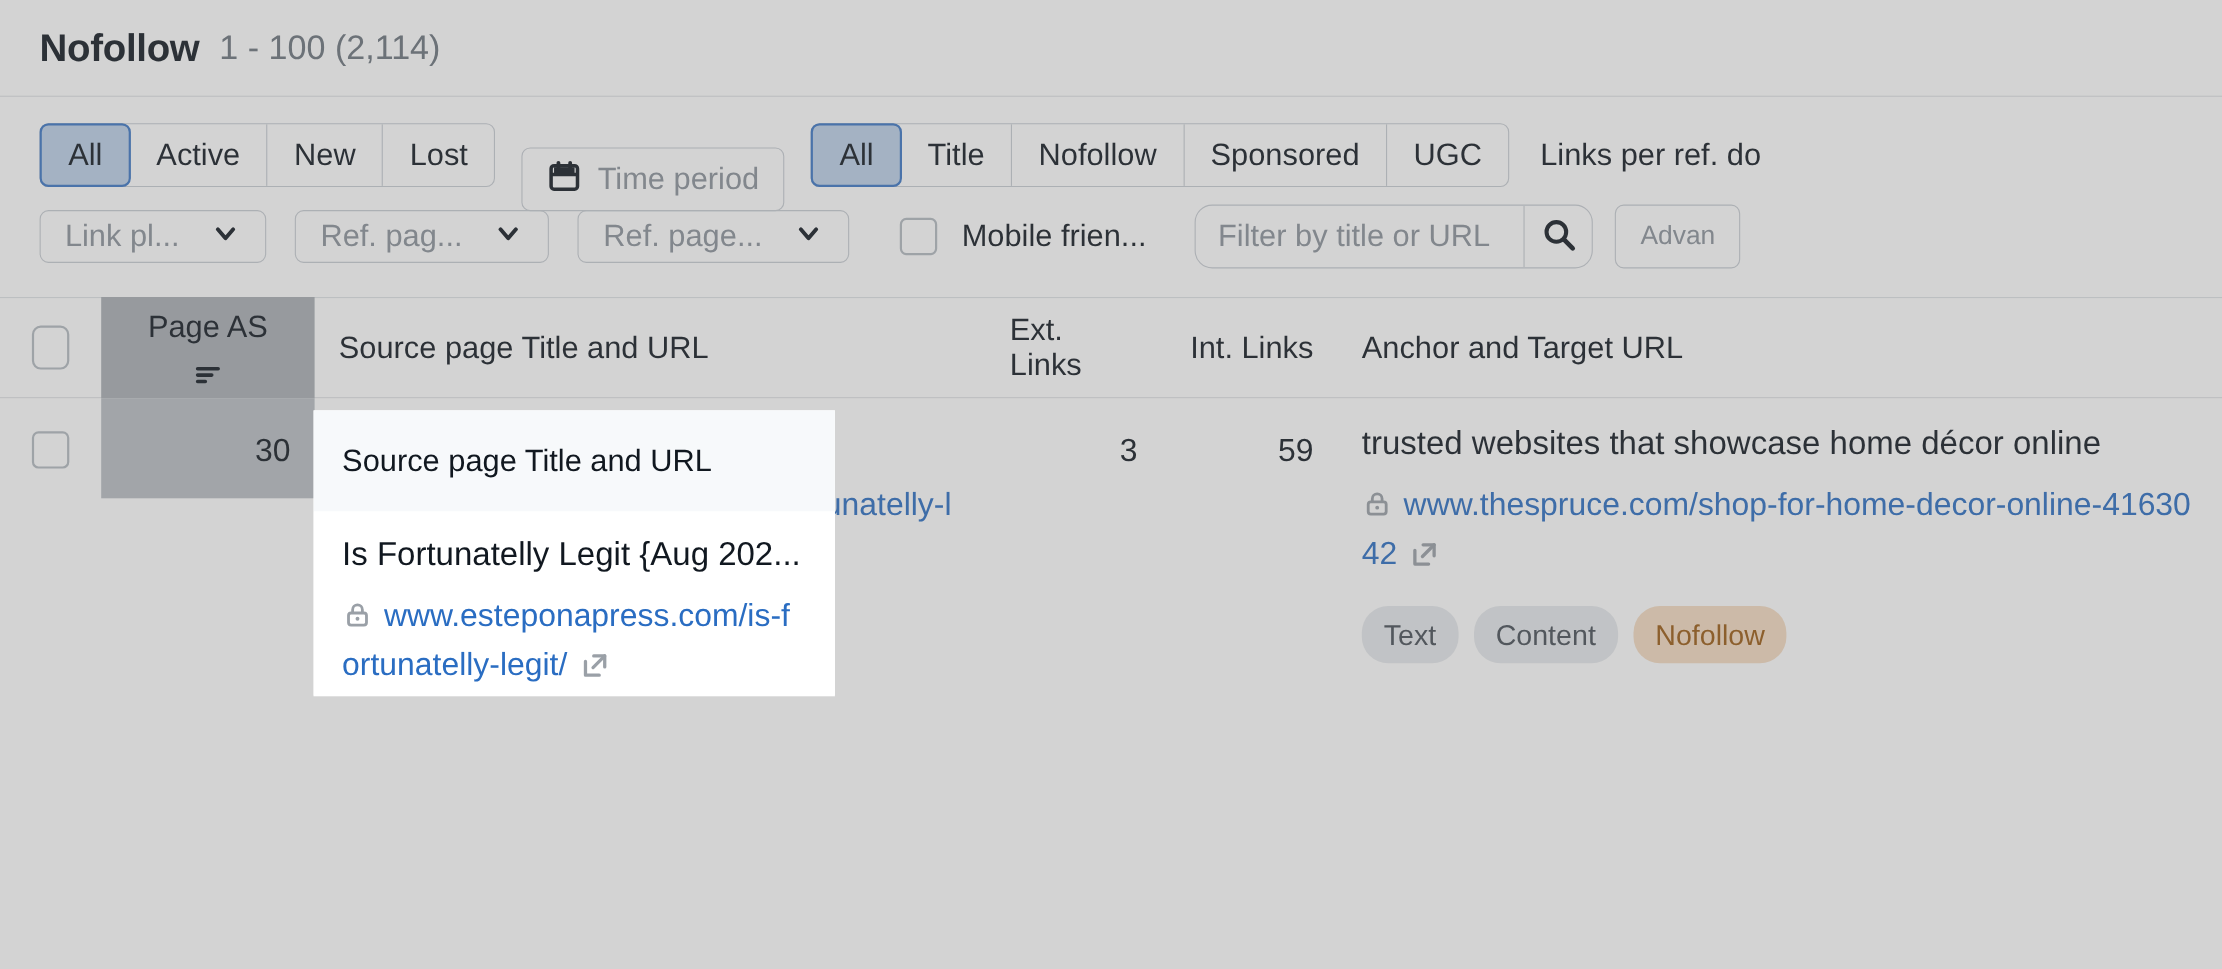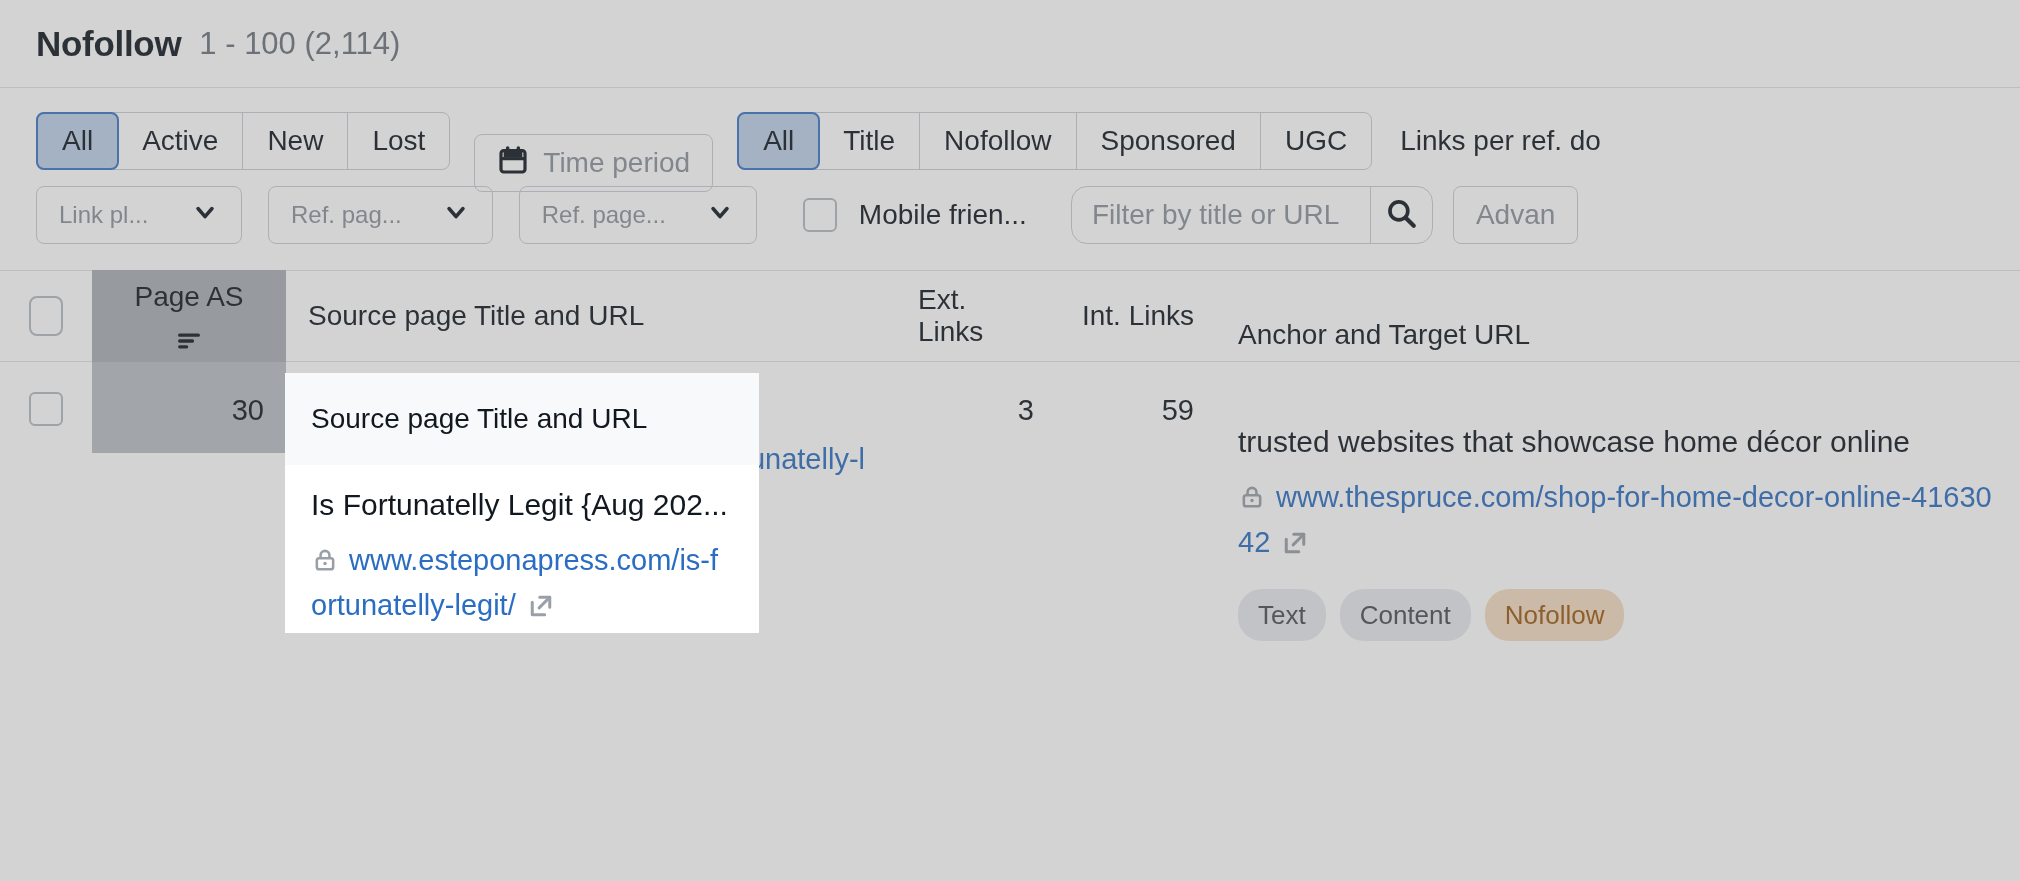--- a/index.html
+++ b/index.html
@@ -72,24 +72,24 @@
     background: transparent; cursor: pointer; margin-top: 44px;
   }
   .pill.spaced { margin-left: 24px; }
 
   .label-plain {
     font-size: 28px; color: #111820; margin-left: 28px; white-space: nowrap;
   }
 
   .dropdown {
     display: flex; align-items: center; justify-content: space-between;
-    gap: 40px;
-    height: 58px; padding: 0 22px; min-width: 206px;
+    gap: 28px;
+    height: 48px; padding: 0 22px; min-width: 206px;
     border: 1px solid #c8cdd3; border-radius: 8px;
-    font-size: 24px; color: #8c939b; background: transparent; cursor: pointer;
+    font-size: 28px; color: #8c939b; background: transparent; cursor: pointer;
   }
   .dropdown + .dropdown { margin-left: 26px; }
 
   .checkbox-wrap { display: flex; align-items: center; gap: 22px; margin-left: 46px; cursor: pointer; }
   .cbox {
     width: 34px; height: 34px; border: 2px solid #b4bac1;
     border-radius: 6px; background: transparent;
   }
   .cbox-label { font-size: 28px; color: #111820; white-space: nowrap; }
 
@@ -103,41 +103,41 @@
     font-family: "Liberation Sans", sans-serif;
   }
   .search-input::placeholder { color: #8c939b; }
   .search-btn {
     width: 62px; display: flex; align-items: center; justify-content: center;
     border-left: 1px solid #c8cdd3; background: transparent; cursor: pointer;
   }
   .adv-btn {
     display: flex; align-items: center; height: 58px; padding: 0 22px;
     margin-left: 20px; border: 1px solid #c8cdd3; border-radius: 8px;
-    font-size: 28px; color: #8c939b; background: transparent;
+    font-size: 24px; color: #8c939b; background: transparent;
     white-space: nowrap; overflow: hidden; cursor: pointer;
   }
 
   
   .table { margin-top: 24px; width: 100%; }
   .thead {
     display: flex; height: 92px; align-items: center;
     border-top: 1px solid #dfe2e5; border-bottom: 1px solid #dfe2e5;
   }
   .th {
     font-size: 28px; color: #111820;
     display: flex; align-items: center; height: 92px;
     padding: 0 22px;
   }
   .col-check   { width: 92px; justify-content: center; padding: 0; }
   .col-pageas  { width: 194px; justify-content: flex-end; gap: 14px; background: #a9aeb4; flex-direction: column; }
   .col-source  { width: 610px; }
   .col-ext     { width: 160px; justify-content: flex-end; }
   .col-int     { width: 160px; justify-content: flex-end; }
-  .col-anchor  { flex: 1; margin-top: 38px; }
+  .col-anchor  { flex: 1; }
 
   .tbody-row { display: flex; align-items: flex-start; }
   .td {
     font-size: 29px; color: #111820; padding: 22px;
     line-height: 1.4;
   }
   .td.col-check { padding-top: 30px; }
   .td.col-pageas { background: #b9bec3; padding-top: 28px; }
   .td.col-ext, .td.col-int { padding-top: 28px; }
 

